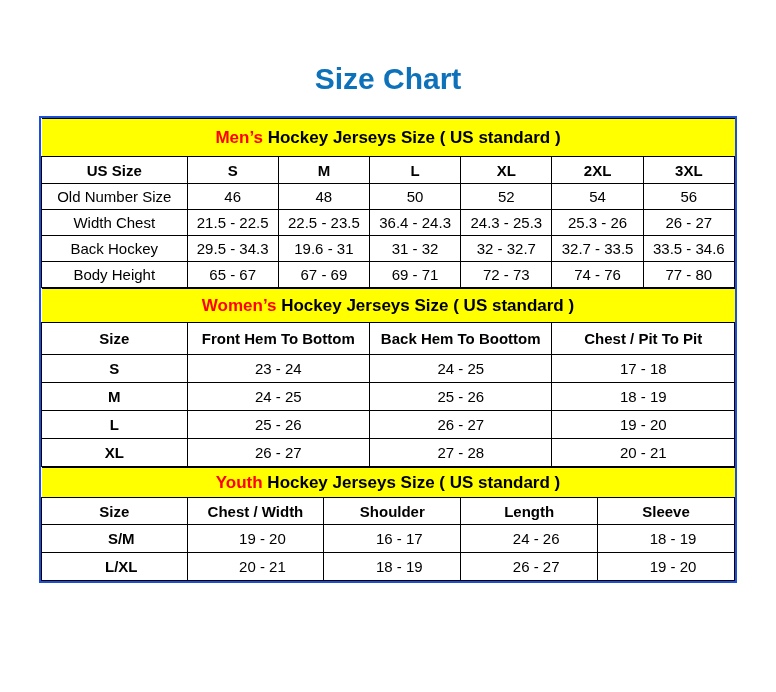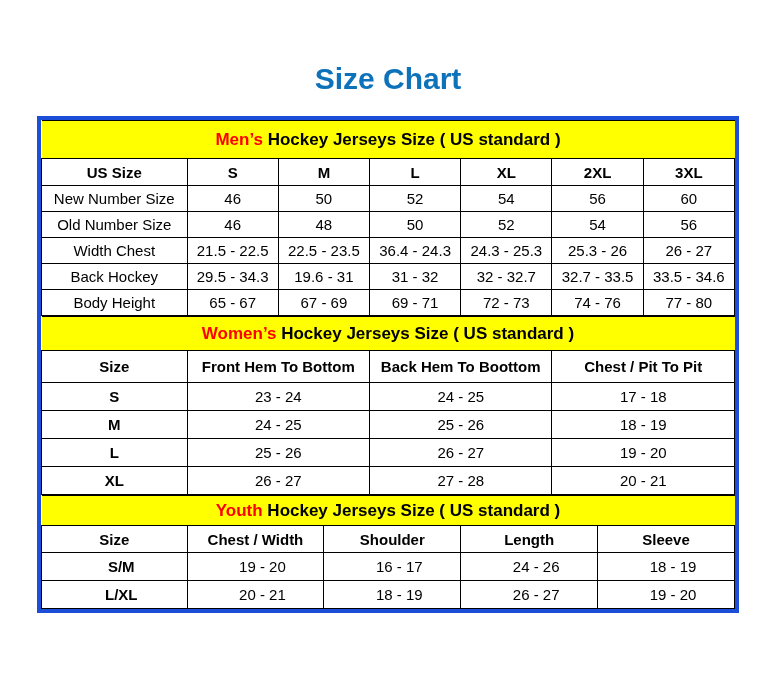--- a/index.html
+++ b/index.html
@@ -19,21 +19,21 @@
     text-align: center;
     color: #0E72BB;
     font-size: 30px;
     font-weight: bold;
     letter-spacing: 0px;
     line-height: 1.1;
   }
   .chart-wrap {
     width: 694px;
     margin: 21px auto 0 auto;
-    border: 4px solid #1d4ed8;
+    border: 2px solid #1d4ed8;
   }
   table {
     width: 100%;
     border-collapse: collapse;
     table-layout: fixed;
   }
   th, td {
     border: 1px solid #000000;
     text-align: center;
     vertical-align: middle;
@@ -106,29 +106,20 @@
       <tr class="cols">
         <th>US Size</th>
         <th>S</th>
         <th>M</th>
         <th>L</th>
         <th>XL</th>
         <th>2XL</th>
         <th>3XL</th>
       </tr>
       <tr class="data">
-        <td>New Number Size</td>
-        <td>46</td>
-        <td>50</td>
-        <td>52</td>
-        <td>54</td>
-        <td>56</td>
-        <td>60</td>
-      </tr>
-      <tr class="data">
         <td>Old Number Size</td>
         <td>46</td>
         <td>48</td>
         <td>50</td>
         <td>52</td>
         <td>54</td>
         <td>56</td>
       </tr>
       <tr class="data">
         <td>Width Chest</td>

